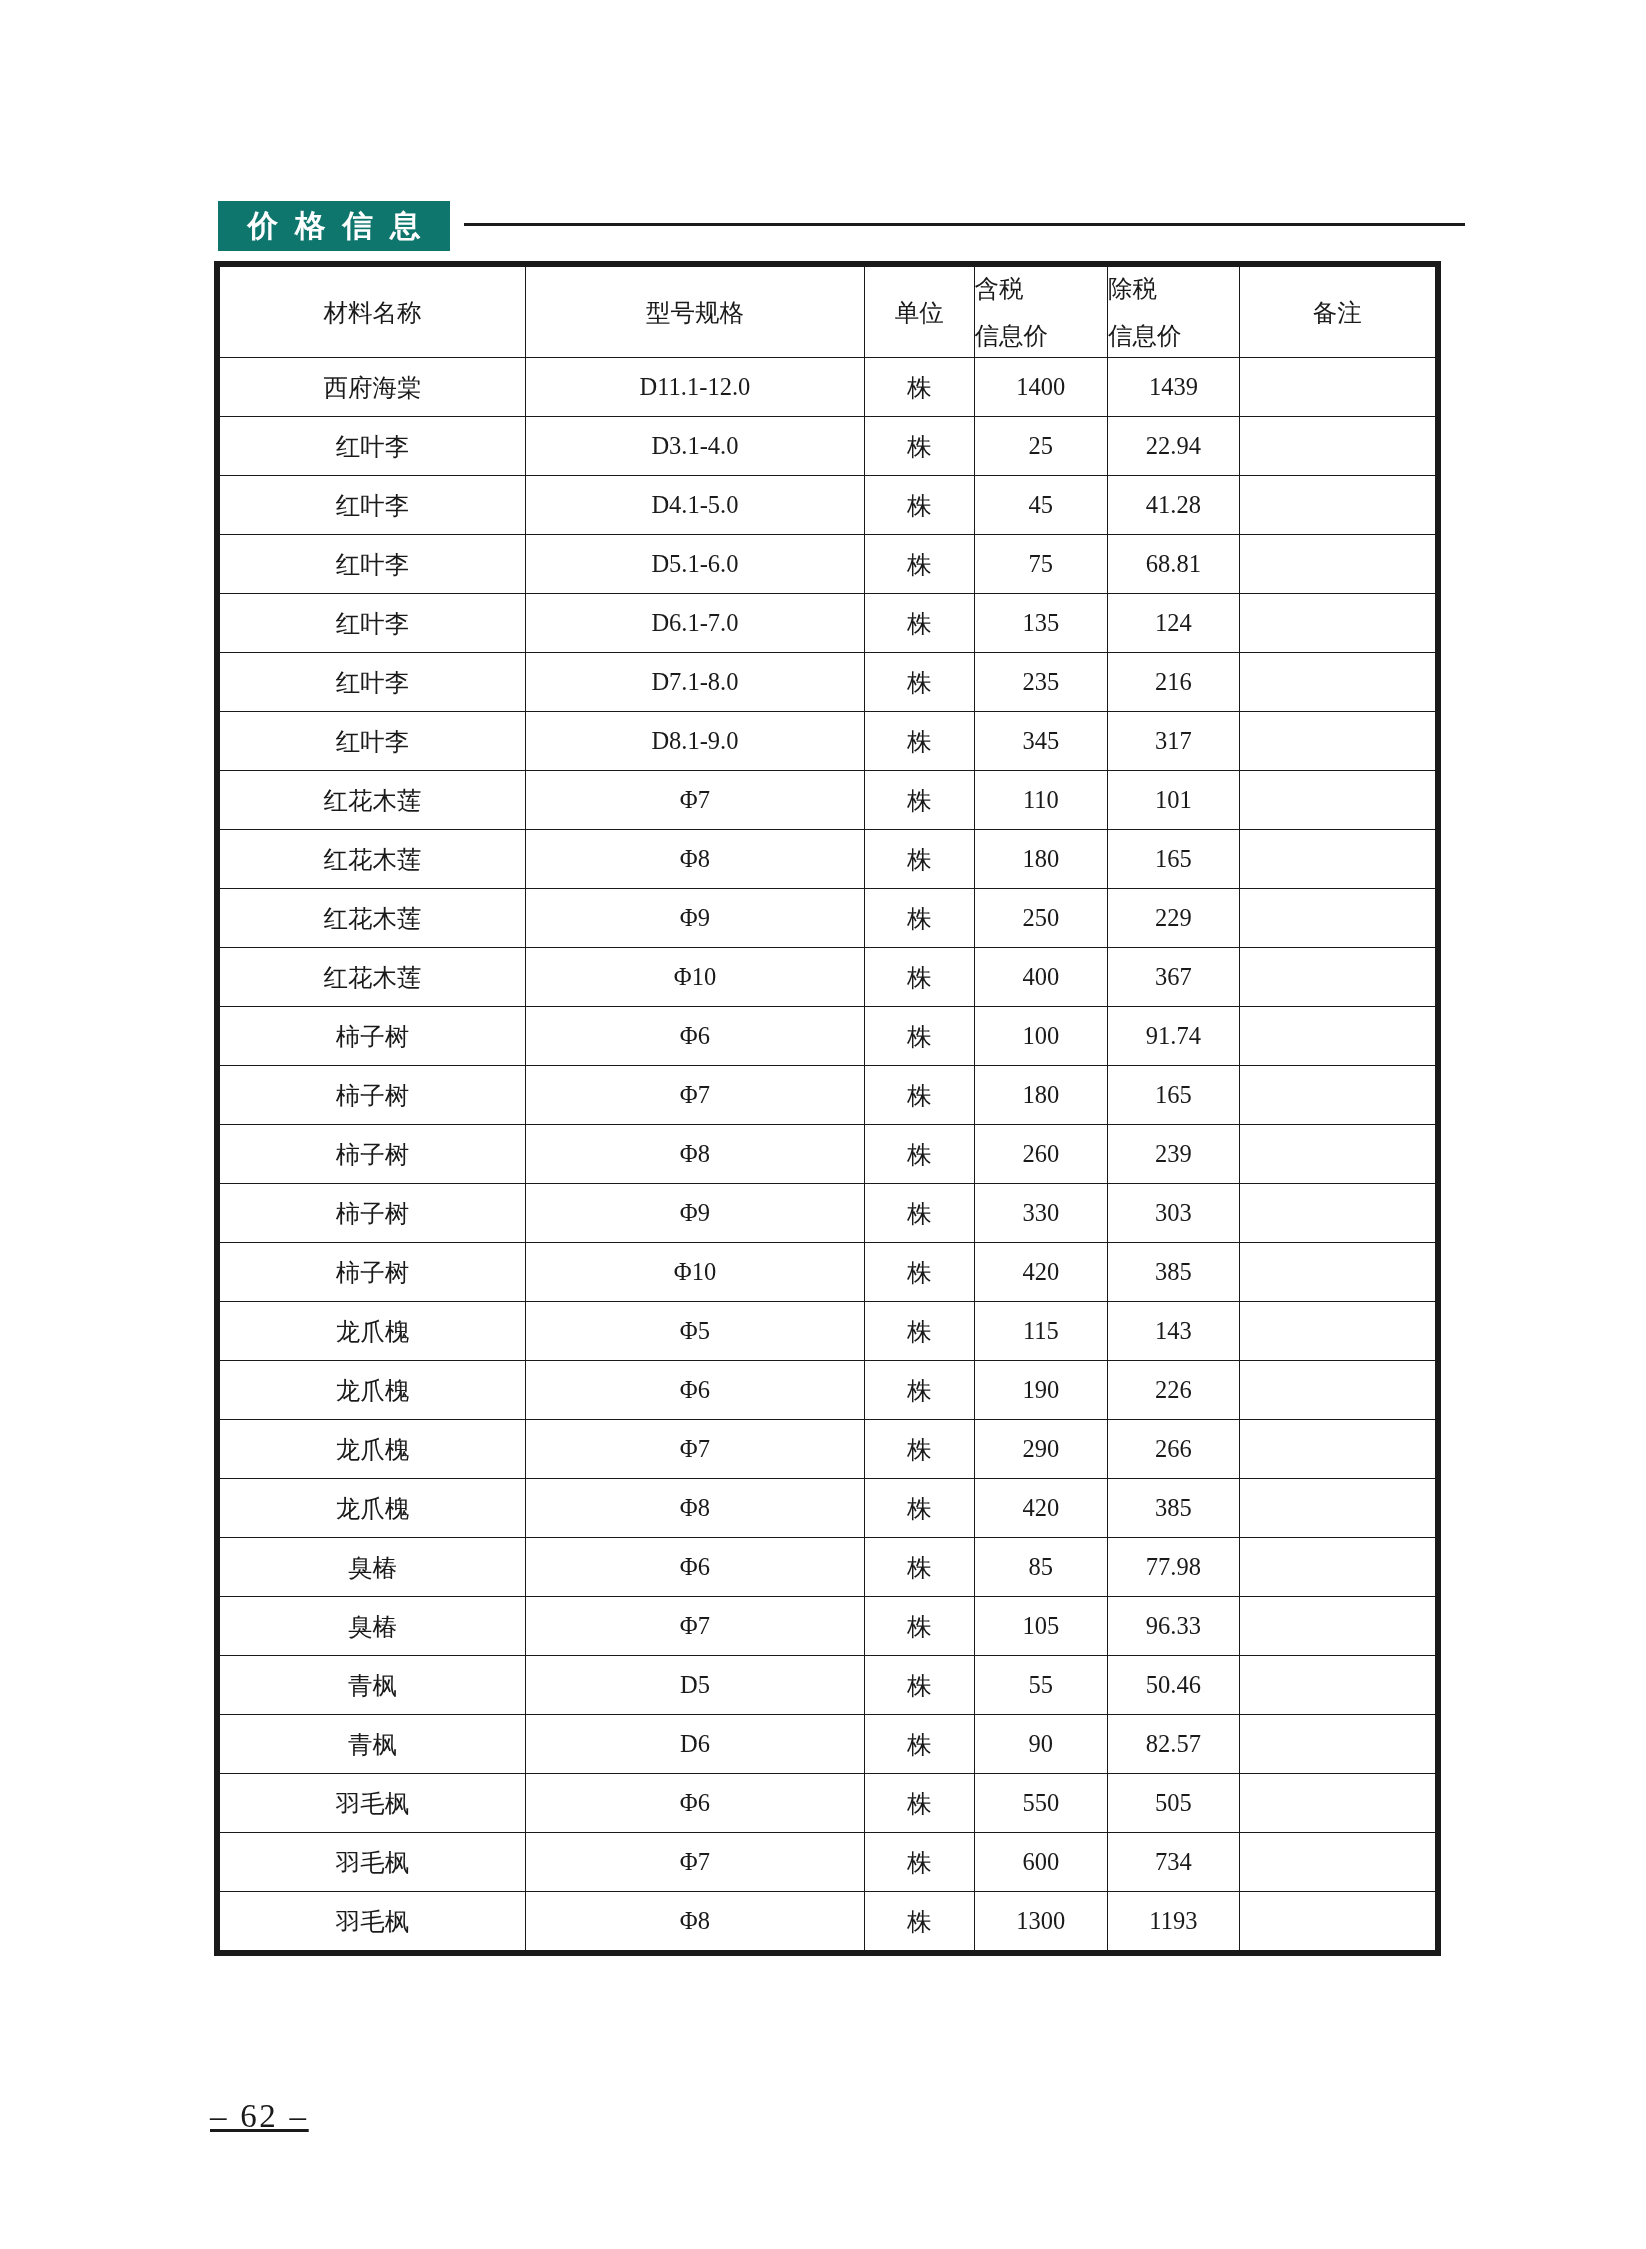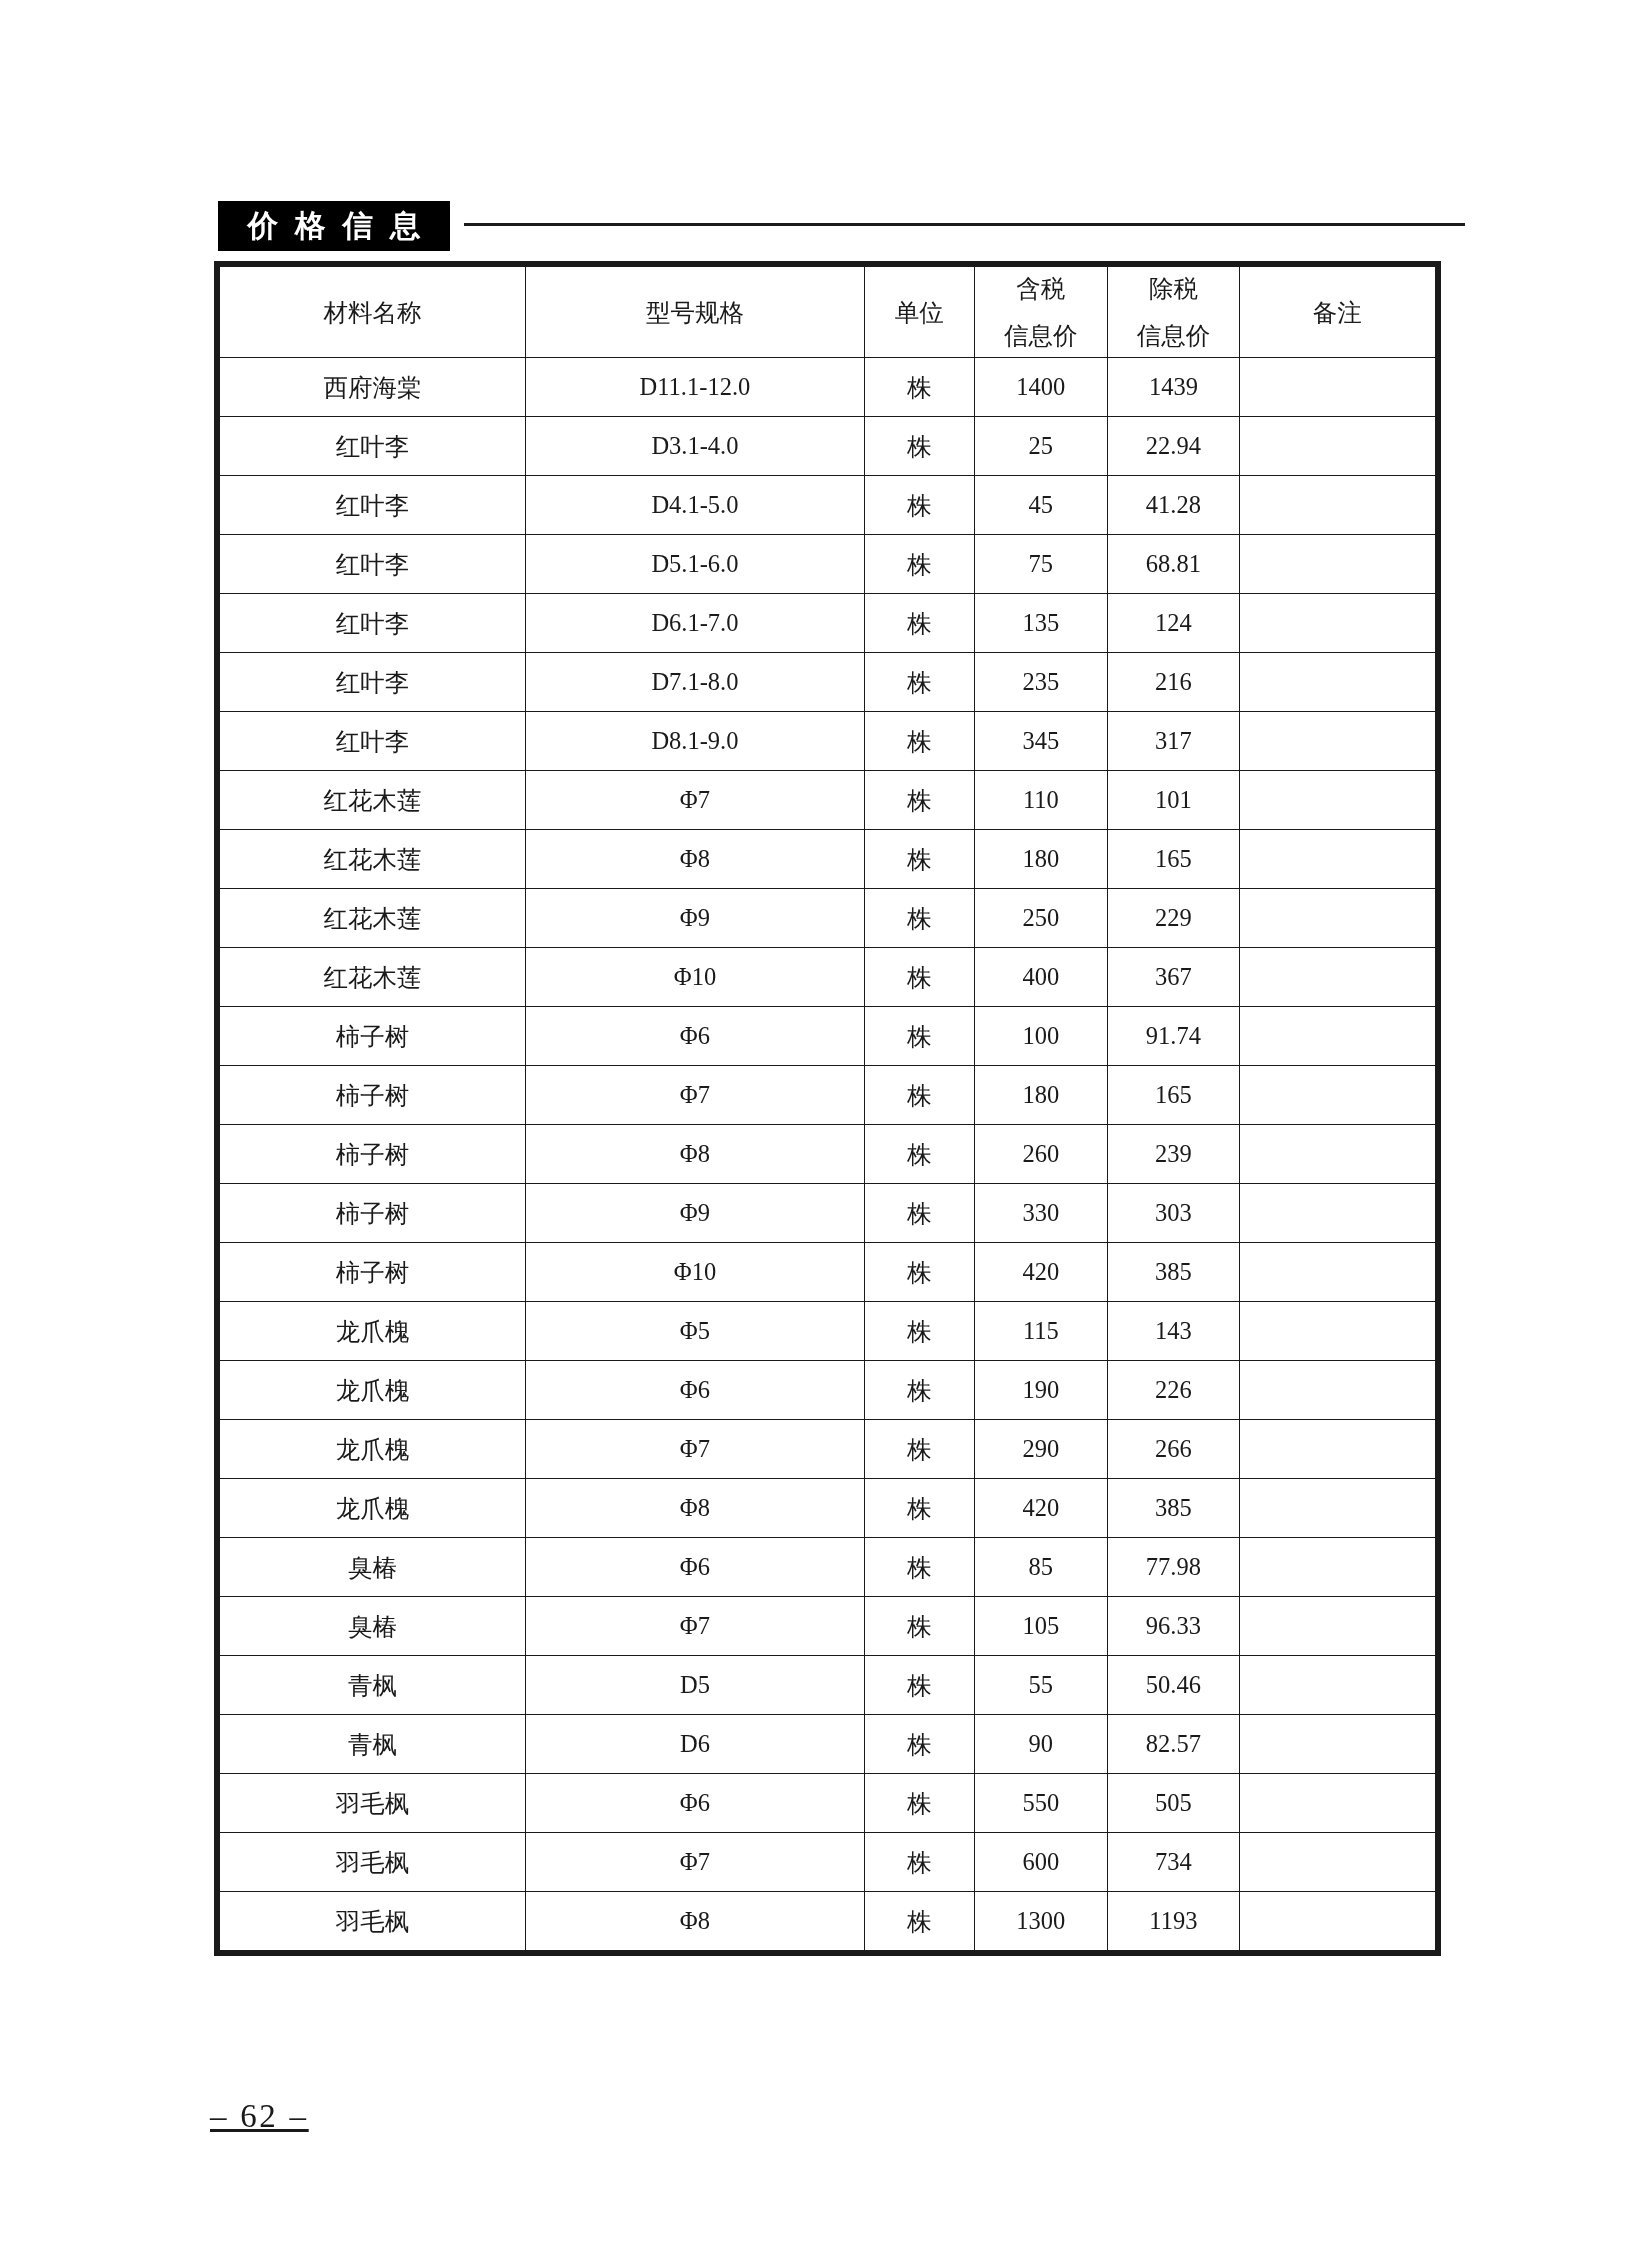--- a/index.html
+++ b/index.html
@@ -6,21 +6,21 @@
   .page{
     position:relative;
     width:1646px;height:2250px;
     background:#ffffff;
     font-family:"Liberation Serif","DejaVu Serif",serif;
     color:#1a1a1a;
     overflow:hidden;
   }
   .badge{
     position:absolute;left:218px;top:201px;width:232px;height:50px;
-    background:#000000;
+    background:#0f766e;
     color:#ffffff;
     font-size:30.5px;font-weight:bold;
     letter-spacing:17px;text-indent:17px;
     display:flex;align-items:center;justify-content:center;
     font-family:"Liberation Sans","DejaVu Sans",sans-serif;
   }
   .headline-rule{
     position:absolute;left:464px;top:223px;width:1001px;height:3.3px;
     background:#1b1b1b;
   }
@@ -40,21 +40,21 @@
     font-weight:normal;
     text-align:center;vertical-align:middle;
     padding:0;
   }
   table.price td{
     height:58px;
     text-align:center;vertical-align:middle;
     padding:0;
     white-space:nowrap;
   }
-  .two-line{display:flex;flex-direction:column;gap:13.3px;align-items:center;}
+  .two-line{display:flex;flex-direction:column;gap:13.3px;align-items:flex-start;}
   .footer-pagenum{
     position:absolute;left:210px;top:2098px;
     font-size:33px;
     letter-spacing:2.7px;
     text-decoration:underline;
   }
 </style>
 </head>
 <body>
 

